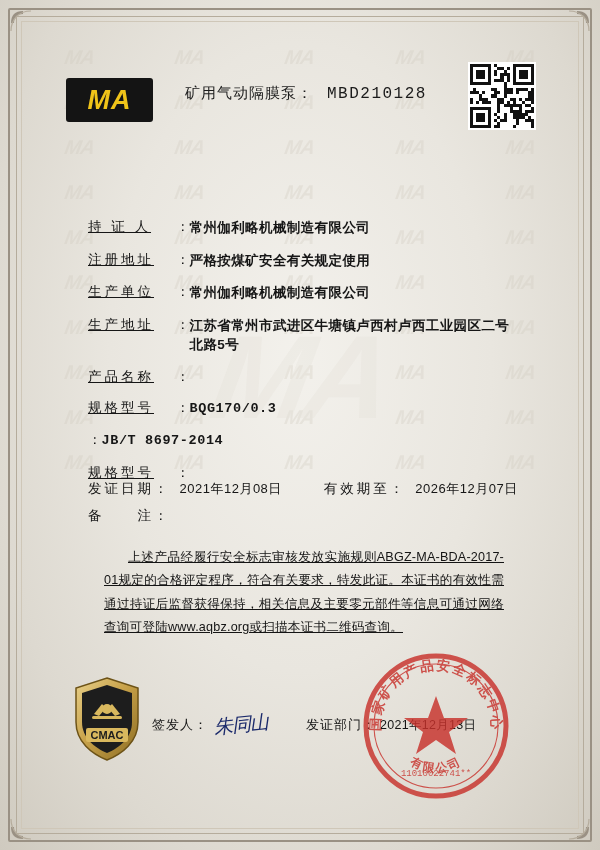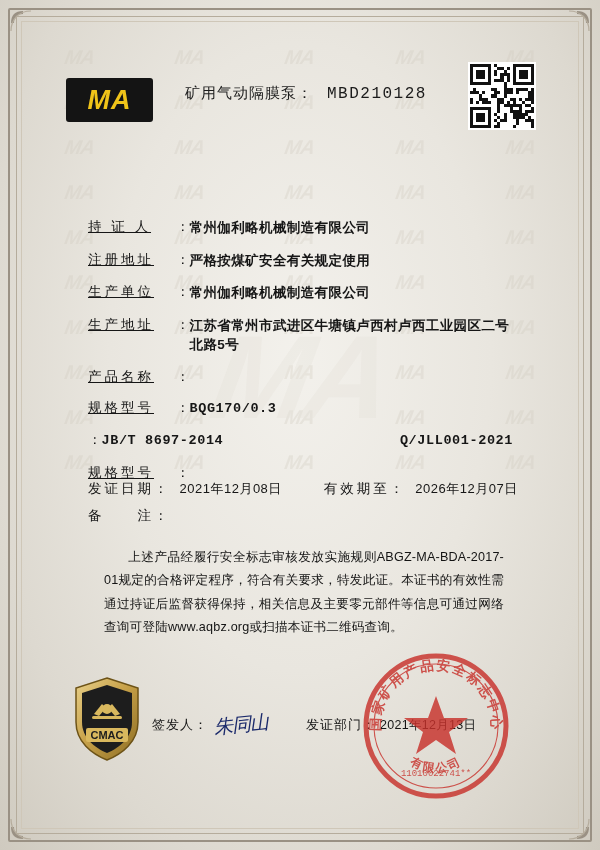--- a/index.html
+++ b/index.html
@@ -149,20 +149,21 @@
   .remark{
     position:absolute;left:88px;top:507px;
     font-size:13.5px;color:#161616;letter-spacing:3px;
   }
 
   .note{
     position:absolute;left:104px;top:546px;width:400px;
     font-size:12.6px;color:#141414;line-height:1.85;
     text-align:justify;
     letter-spacing:.2px;
+    text-decoration:underline;
   }
   .note .ind{display:inline-block;width:24px;}
 
   
   .cmac{
     position:absolute;left:72px;top:676px;
     width:70px;height:86px;
   }
   .cmac svg{display:block}
 
@@ -790,21 +791,20 @@
 
       <div class="row">
         <span class="lbl">规格型号</span>
         <span class="colon">：</span>
         <span class="val mono">BQG170/0.3</span>
       </div>
 
       <div class="row">
         <span class="colon">：</span>
         <span class="val mono">JB/T 8697-2014</span>
-        <span class="val mono" style="flex:0 0 auto;margin-left:18px;">Q/JLL001-2021</span>
       </div>
 
       <div class="row">
         <span class="lbl">规格型号</span>
         <span class="colon">：</span>
       </div>
 
     </div>
 
     <div class="dates">

